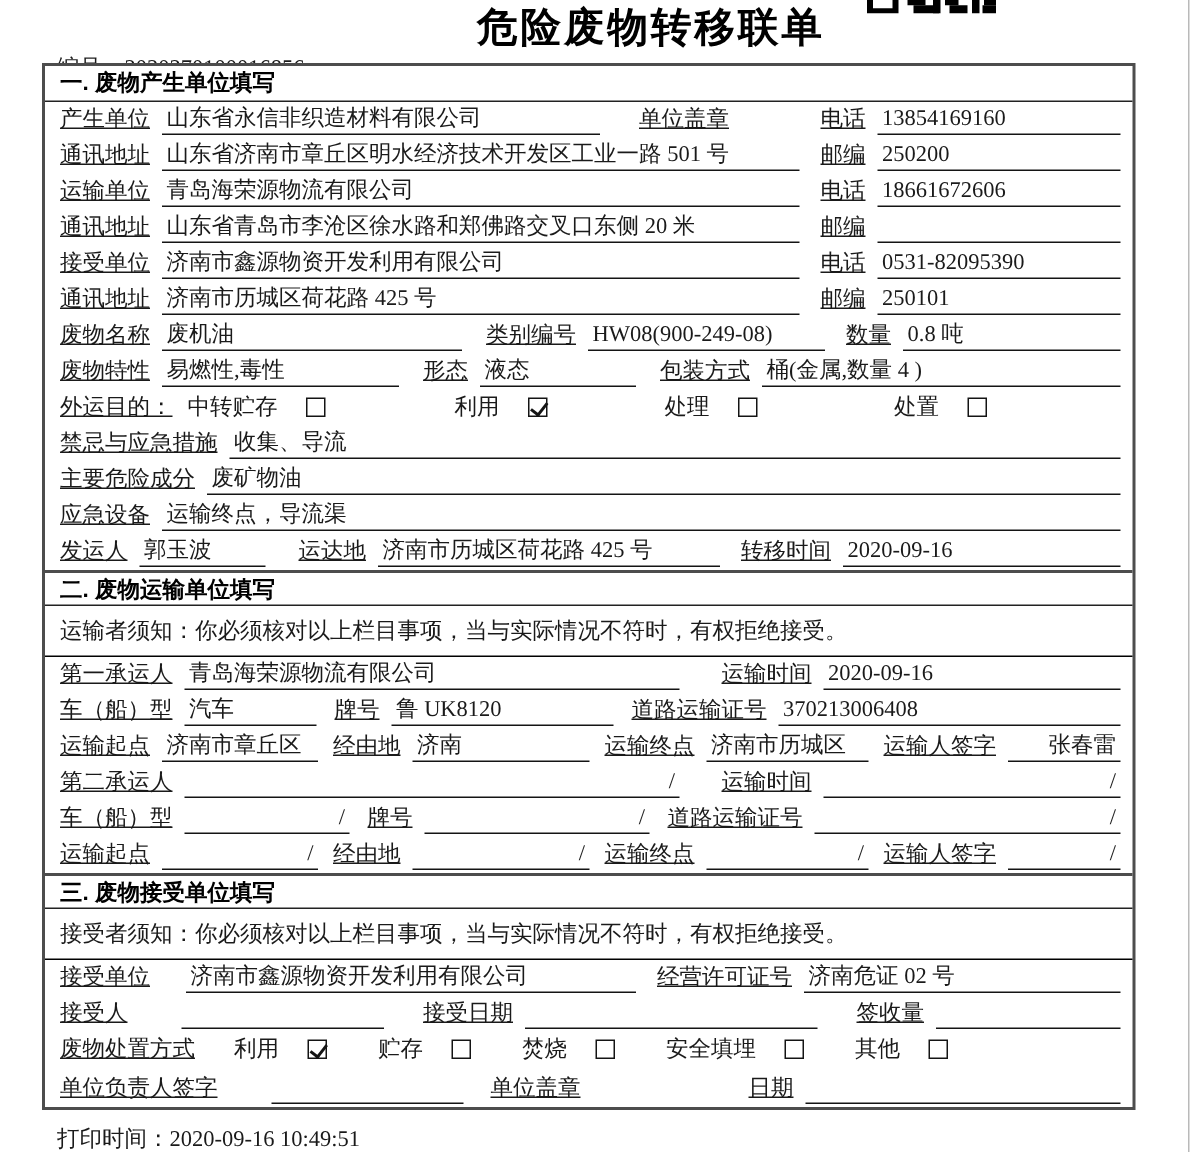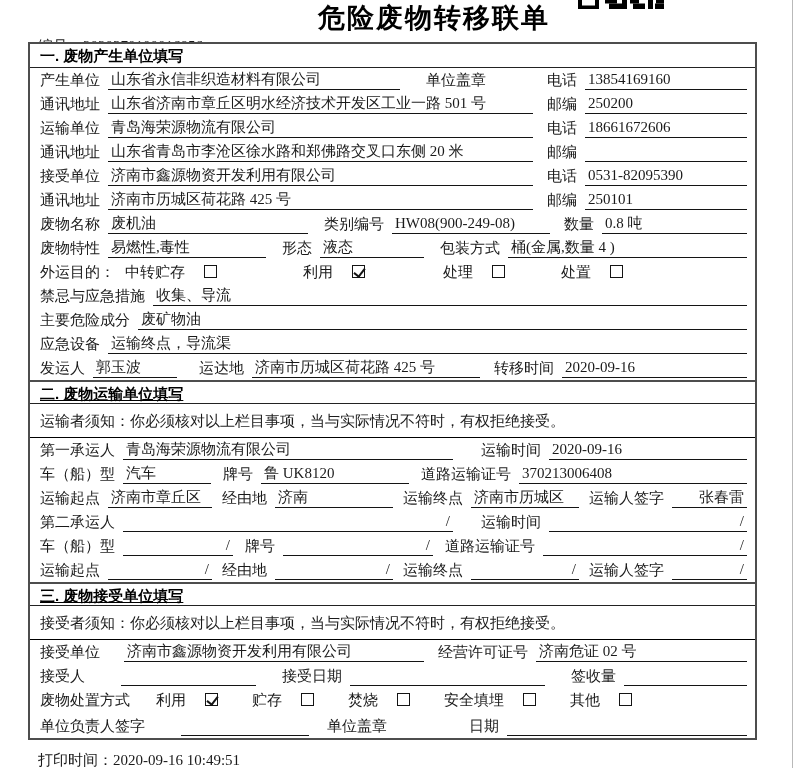--- a/index.html
+++ b/index.html
@@ -21,25 +21,25 @@
   .form-table {
     position:absolute; left:28px; top:42px; width:729px;
     border:2px solid #4d4d4d; background:#fff;
   }
   .sec-title {
     height:24px; padding:3px 10px 0;
     font-family:"Liberation Sans","DejaVu Sans",sans-serif;
     font-weight:bold; font-size:15px; color:#000;
     border-bottom:1px solid #222;
   }
-  .sec-top { border-top:2px solid #4d4d4d;text-decoration:underline; }
+  .sec-top { border-top:2px solid #4d4d4d; }
   .notice { height:34px; padding:8px 10px 0; border-bottom:1px solid #000000; }
   .row { display:flex; align-items:flex-end; height:24px; padding:0 8px 2px 10px; }
   .row-pad { height:26px; }
-  .lb { white-space:nowrap; flex:0 0 auto; }
+  .lb { white-space:nowrap; flex:0 0 auto;text-decoration:underline; }
   .ul {
     border-bottom:1px solid #141414; margin-left:8px; padding:0 3px;
     white-space:nowrap; overflow:hidden; height:20px; flex:0 0 auto;
   }
   .grow { flex:1 1 auto; }
   .c { text-align:right; }
   .cbi { display:inline-flex; align-items:center; gap:19px; flex:0 0 auto; }
   .cb {
     display:inline-block; width:13px; height:13px;
     border:1px solid #141414; position:relative; top:-1px; background:#fff;
@@ -148,21 +148,21 @@
       <span class="cb"></span>
     </span>
     <span class="cbi" style="margin-left:86px">
       <span>利用</span>
       <span class="cb checked"></span>
     </span>
     <span class="cbi" style="margin-left:78px">
       <span>处理</span>
       <span class="cb"></span>
     </span>
-    <span class="cbi" style="margin-left:56px">
+    <span class="cbi" style="margin-left:91px">
       <span>处置</span>
       <span class="cb"></span>
     </span>
   </div>
 
   <div class="row">
     <span class="lb">禁忌与应急措施</span>
     <span class="ul grow">收集、导流</span>
   </div>
 
@@ -282,21 +282,21 @@
     <span class="cbi" style="margin-left:34px">
       <span>其他</span>
       <span class="cb"></span>
     </span>
   </div>
 
   <div class="row row-pad">
     <span class="lb">单位负责人签字</span>
     <span class="ul" style="width:128px;margin-left:36px"></span>
     <span class="lb" style="margin-left:18px">单位盖章</span>
-    <span class="lb" style="margin-left:82px">日期</span>
+    <span class="lb" style="margin-left:112px">日期</span>
     <span class="ul grow"></span>
   </div>
 
 </div>
 
 <div class="footer">
   <span>打印时间：</span><span>2020-09-16 10:49:51</span>
 </div>
 
 </body></html>

